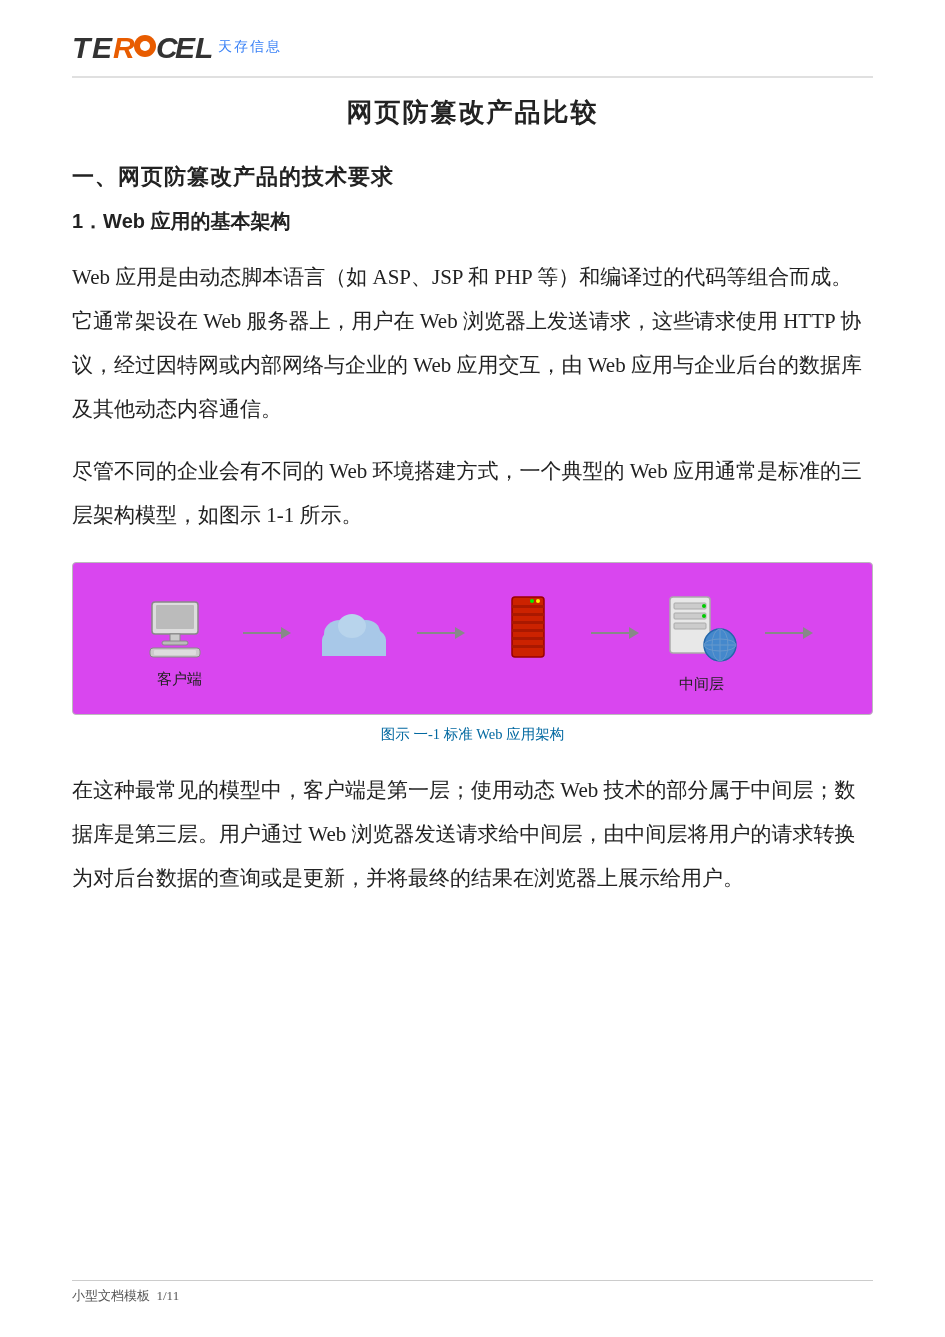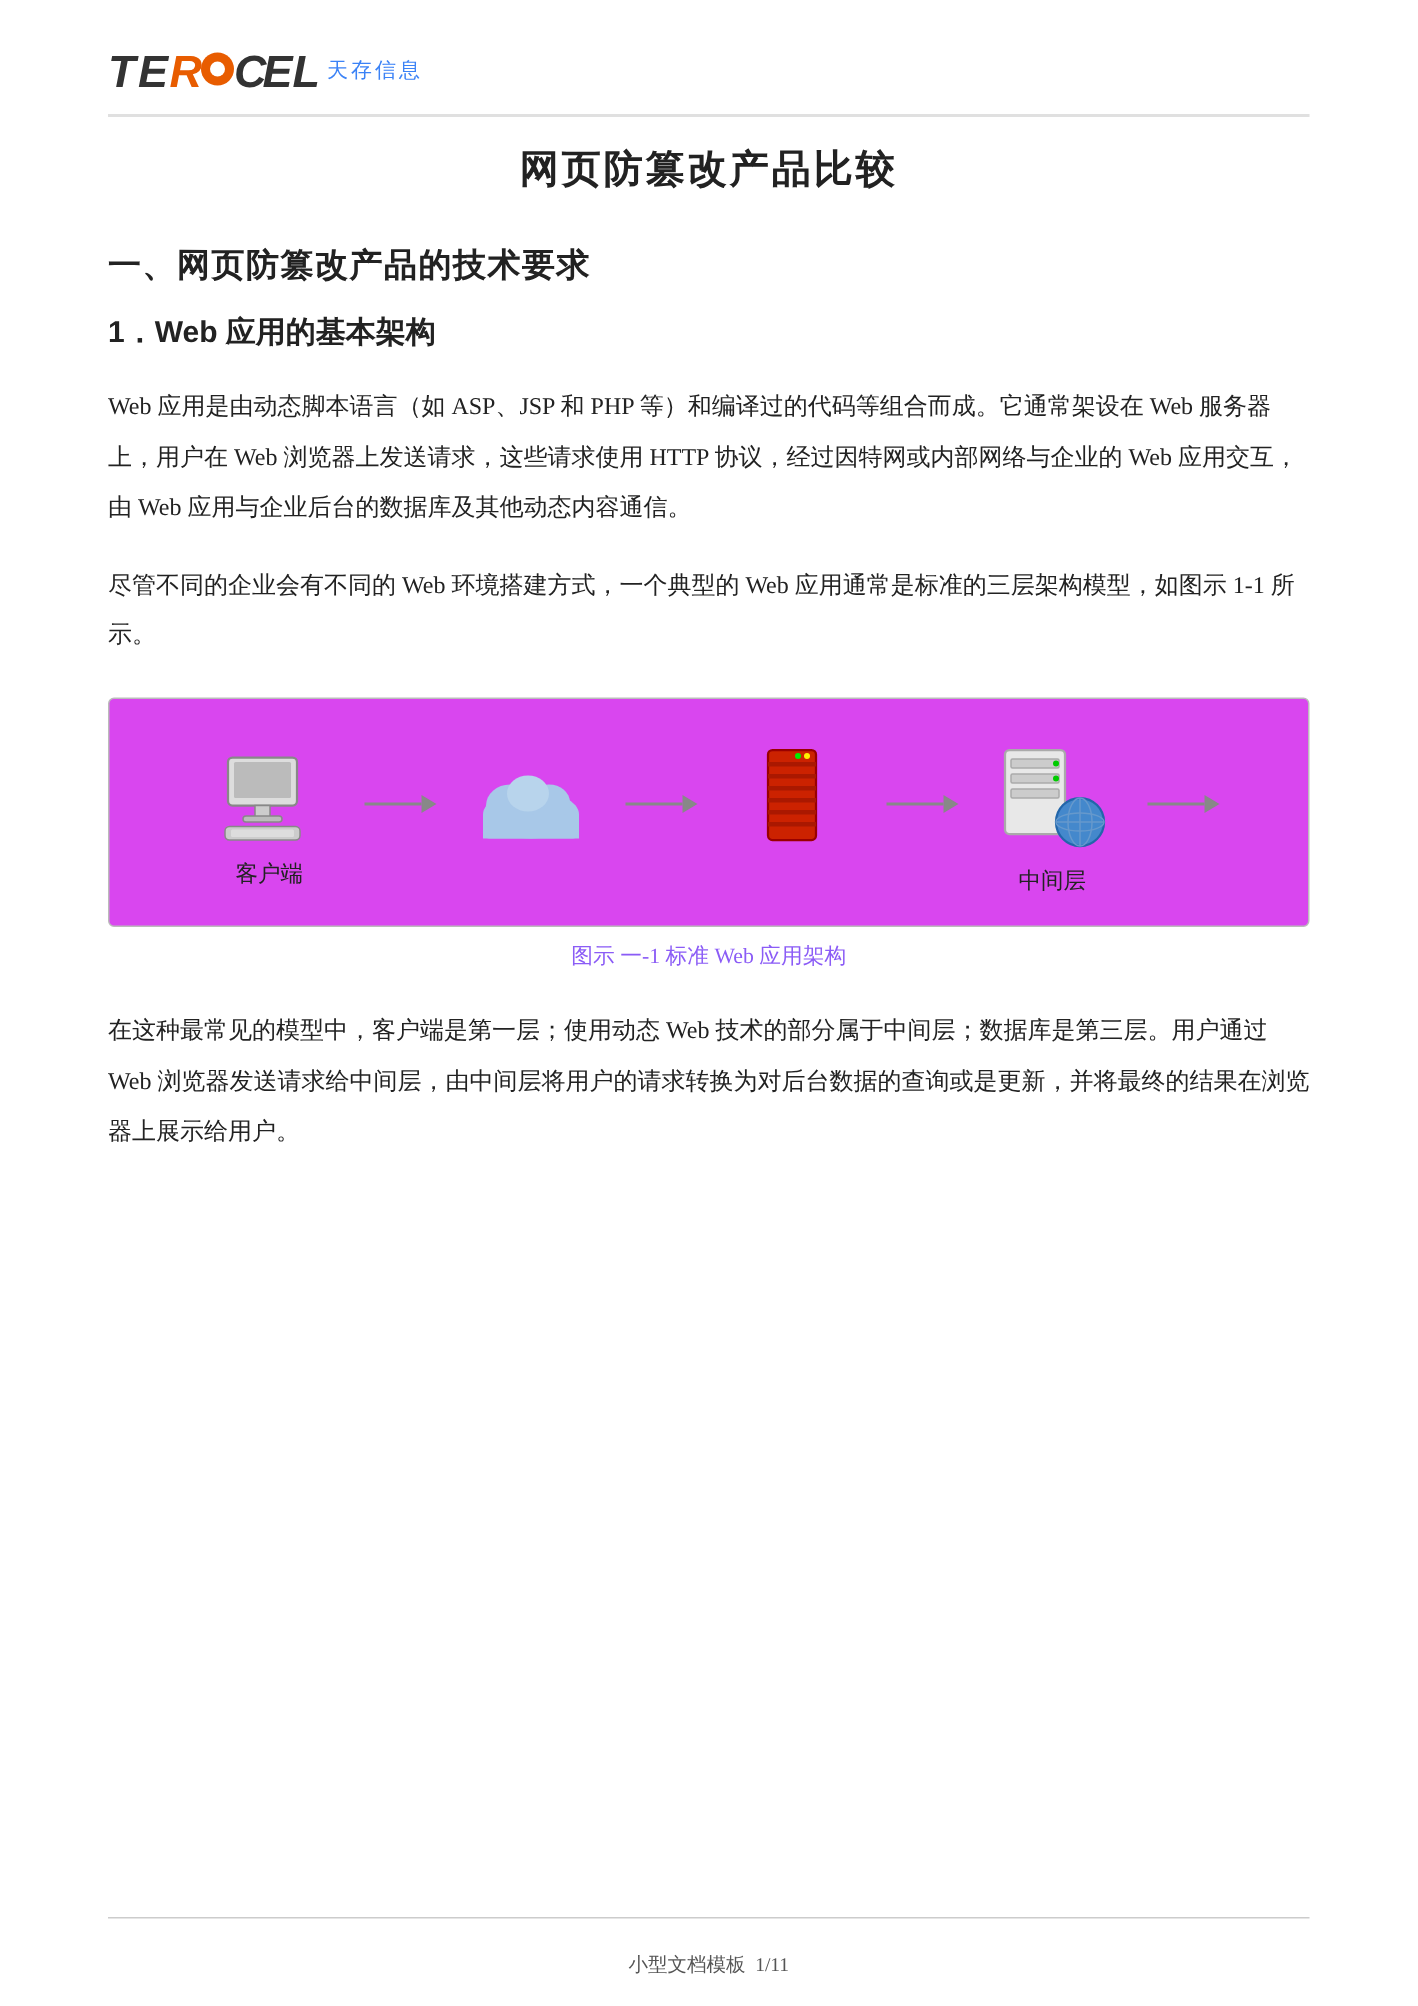--- a/index.html
+++ b/index.html
@@ -60,21 +60,21 @@
     
     .sub-heading {
       font-size: 20px;
       font-weight: bold;
       font-family: "SimHei", "黑体", sans-serif;
       margin-bottom: 20px;
       margin-top: 8px;
     }
     
     .para {
-      font-size: 16px;
+      font-size: 21px;
       line-height: 2.1;
       margin-bottom: 8px;
       font-family: "SimSun", "宋体", serif;
       text-indent: 0;
     }
     .para-gap { margin-bottom: 18px; }
     
     .diagram-box {
       border: 1.5px solid #bbb;
       border-radius: 4px;
@@ -121,35 +121,35 @@
       width: 0; height: 0;
       border-top: 6px solid transparent;
       border-bottom: 6px solid transparent;
       border-left: 10px solid #888;
       display: inline-block;
     }
     
     .fig-caption {
       text-align: center;
       font-size: 14.5px;
-      color: #8b5cf6;
+      color: #0369a1;
       margin-top: 10px;
       margin-bottom: 24px;
       font-family: "SimSun", serif;
     }
     
     .footer {
       position: absolute;
-      bottom: 18px;
+      bottom: 32px;
       right: 72px;
       left: 72px;
       border-top: 1.5px solid #ccc;
-      padding-top: 22px;
-      display: flex;
-      justify-content: center;
+      padding-top: 6px;
+      display: flex;
+      justify-content: flex-start;
     }
     .footer-text {
       font-size: 13px;
       color: #555;
       font-family: "SimSun", serif;
     }
   </style>
 </head>
 <body>
 

